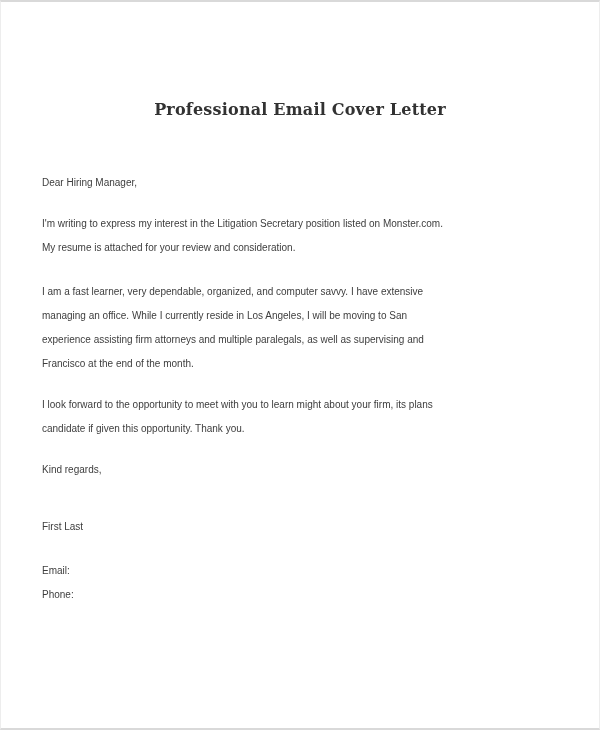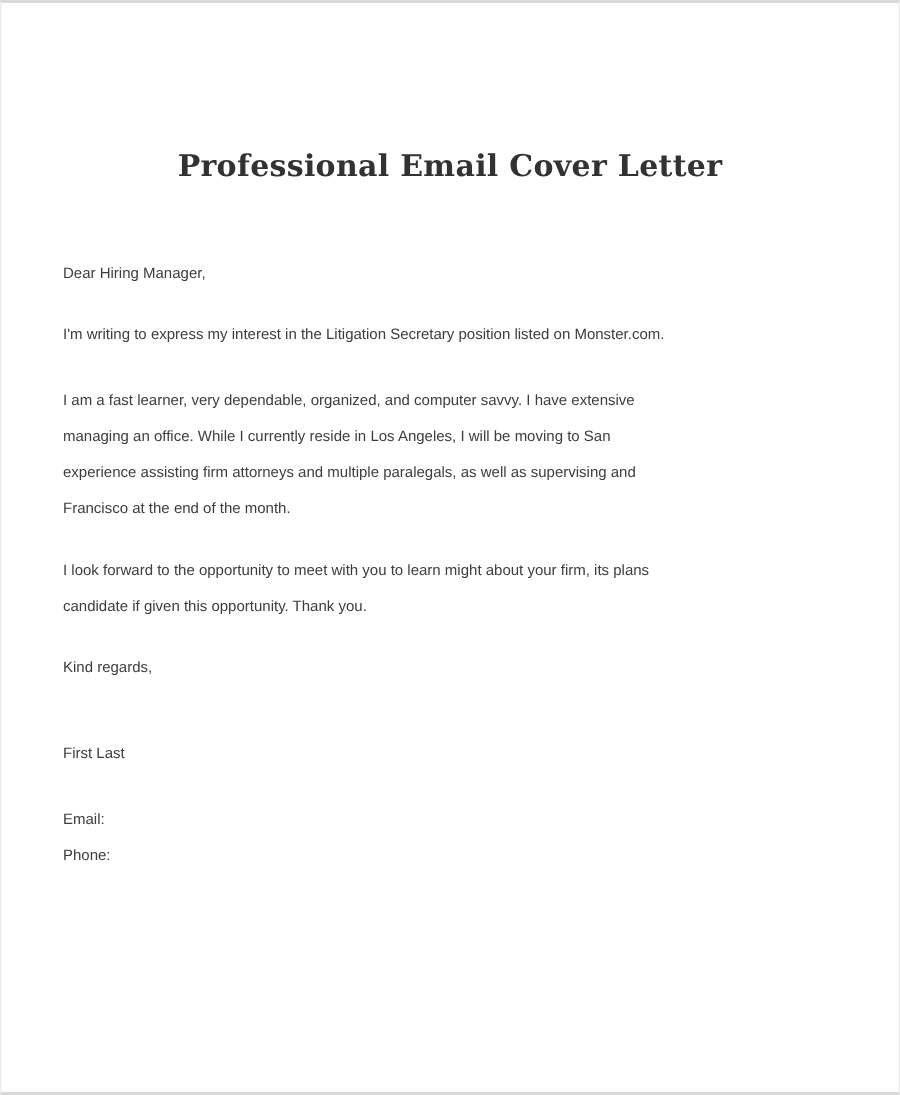--- a/index.html
+++ b/index.html
@@ -20,21 +20,21 @@
     overflow: hidden;
     font-family: "Liberation Sans", "DejaVu Sans", sans-serif;
     color: #3d3d3d;
   }
   .doc-title {
     margin: 97px 0 50px 0;
     padding: 0;
     text-align: center;
     font-family: "DejaVu Serif", "Liberation Serif", serif;
     font-weight: bold;
-    font-size: 20px;
+    font-size: 16px;
     line-height: 22px;
     color: #323232;
     letter-spacing: 0.2px;
   }
   .body-text {
     margin: 0 40px 0 41px;
   }
   .line {
     font-size: 10px;
     line-height: 24px;
@@ -55,20 +55,21 @@
   <h1 class="doc-title">Professional Email Cover Letter</h1>
 
   <div class="body-text">
 
     <div class="greeting">
       <div class="line">Dear Hiring Manager,</div>
     </div>
 
     <div class="para-1">
       <div class="line">I'm writing to express my interest in the Litigation Secretary position listed on Monster.com.</div>
+      <div class="line">My resume is attached for your review and consideration.</div>
     </div>
 
     <div class="para-2">
       <div class="line">I am a fast learner, very dependable, organized, and computer savvy. I have extensive</div>
       <div class="line">managing an office. While I currently reside in Los Angeles, I will be moving to San</div>
       <div class="line">experience assisting firm attorneys and multiple paralegals, as well as supervising and</div>
       <div class="line">Francisco at the end of the month.</div>
     </div>
 
     <div class="para-3">

